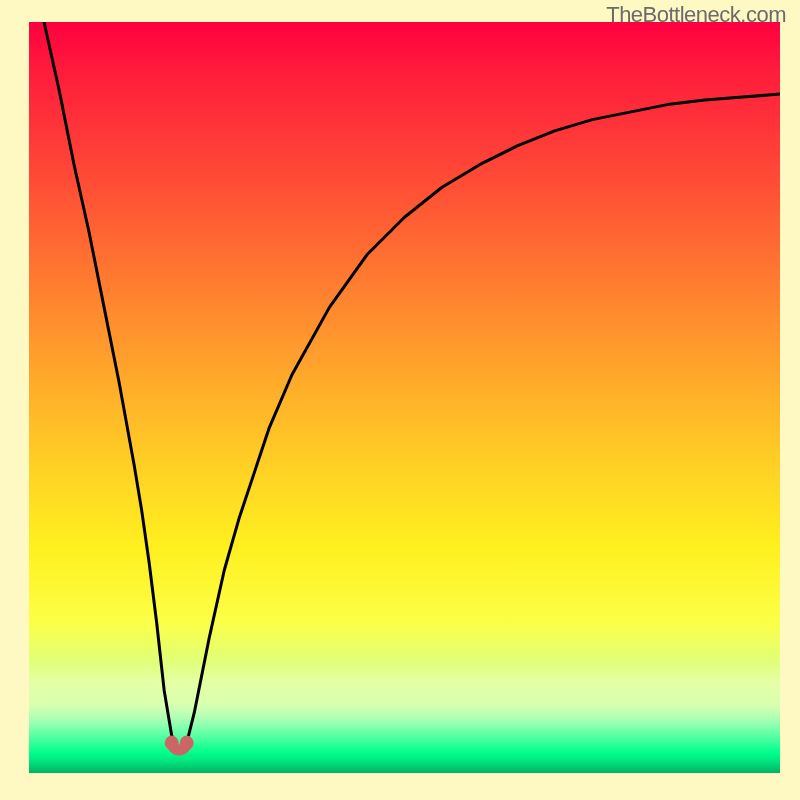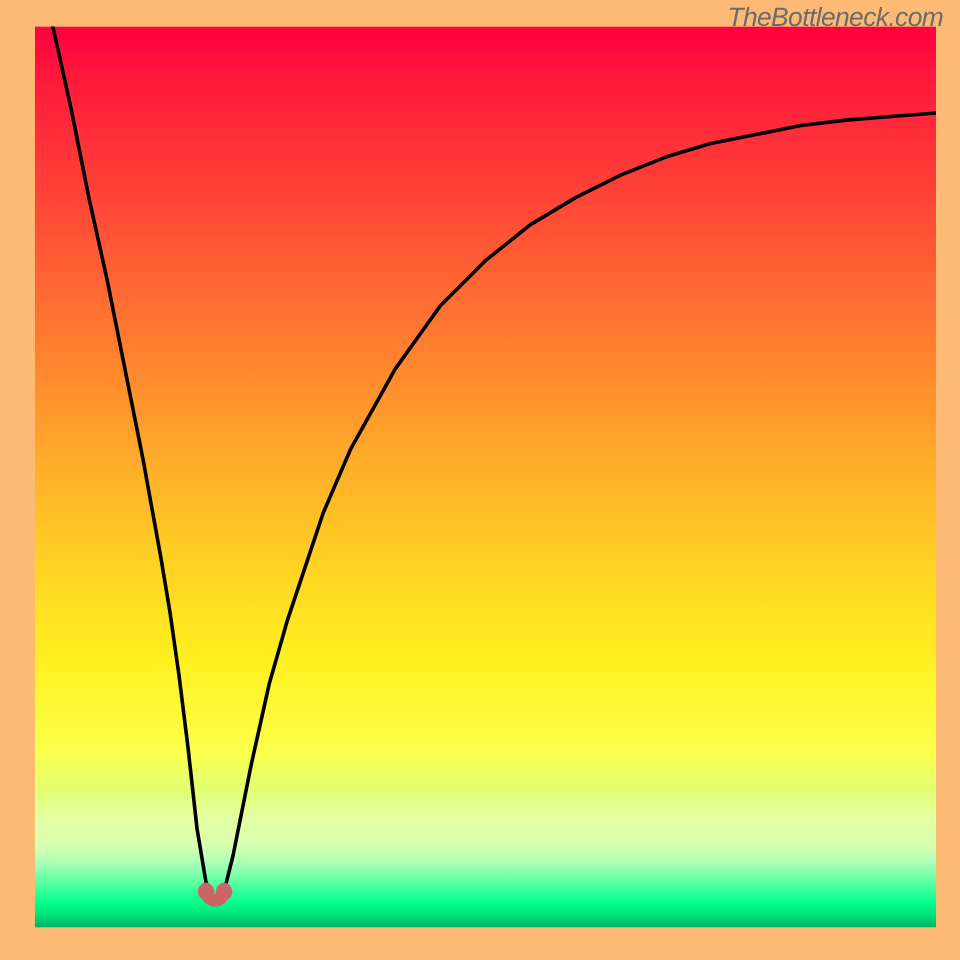--- a/index.html
+++ b/index.html
@@ -8,22 +8,21 @@
     width: 800px;
     height: 800px;
     overflow: hidden;
     background: #000;
     font-family: Arial, Helvetica, sans-serif;
   }
   .frame {
     position: absolute;
     left: 0; top: 0;
     width: 800px; height: 800px;
-    background: #fdba74;
-    font-style: italic;
+    background: #fef9c3;
   }
   .plot-area {
     position: absolute;
     left: 29px;
     top: 22px;
     width: 751px;
     height: 751px;
     overflow: hidden;
   }
   .gradient {

